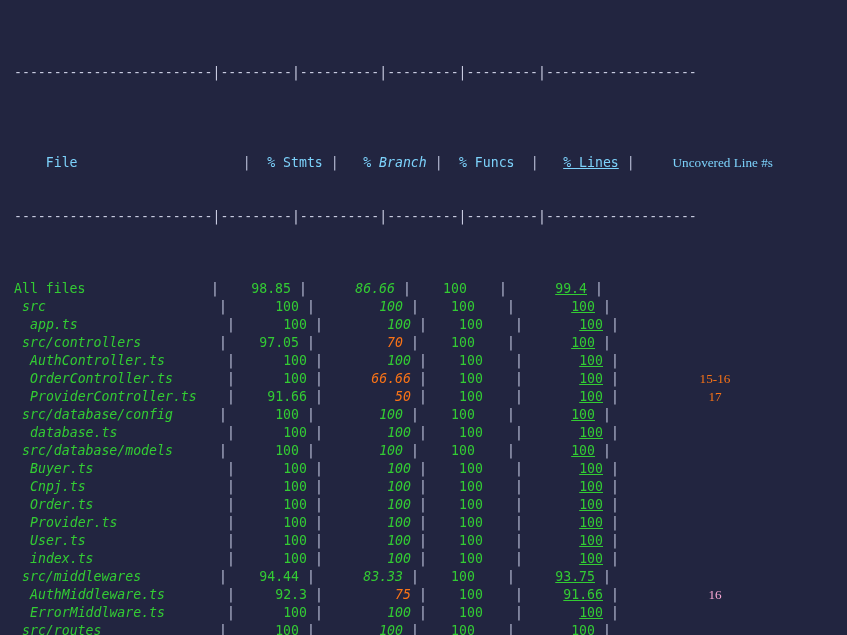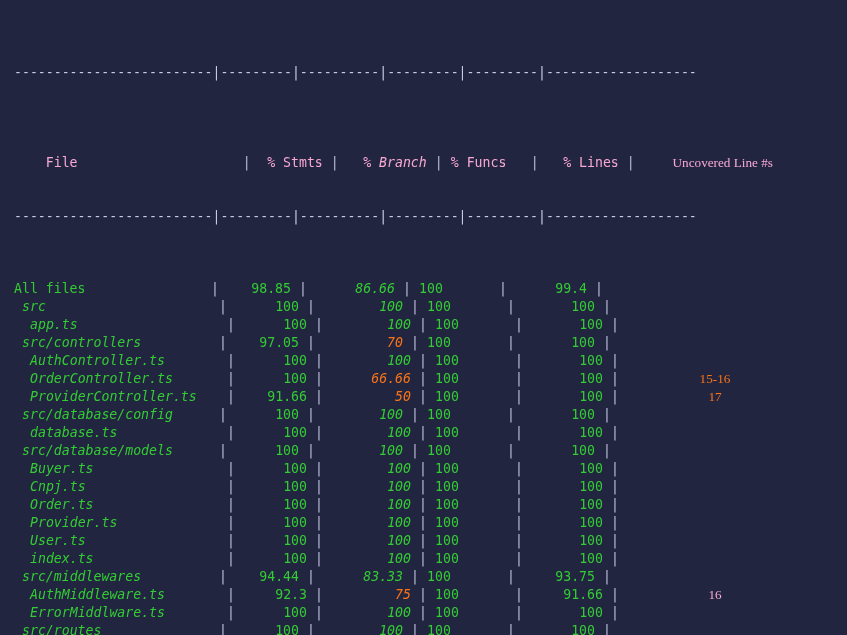--- a/index.html
+++ b/index.html
@@ -28,34 +28,34 @@
   }
   .row {
     height: 18px;
     display: block;
     white-space: pre;
   }
   .rule {
     color: #c8cbe0;
   }
   .hdr {
-    color: #f9a8d4;
+    color: #7dd3fc;
   }
   .cell {
     display: inline-block;
     white-space: pre;
     overflow: hidden;
     vertical-align: top;
   }
   
   .c-file   { width: 197px; }
   .c-stmts  { width: 72px;  text-align: right; }
   .c-branch { width: 80px;  text-align: right; font-style: italic; }
-  .c-funcs  { width: 72px;  text-align: left; }
-  .c-lines  { width: 72px;  text-align: right; }
+  .c-funcs  { width: 72px;  text-align: center; }
+  .c-lines  { width: 72px;  text-align: right; text-decoration: underline; }
   .c-unc    { width: 160px; text-align: center; font-family: Liberation Serif, serif; }
   .sep {
     display: inline-block;
     width: 24px;
     text-align: center;
     color: #b9bdd6;
   }
   .sep-r {
     display: inline-block;
     width: 8px;

